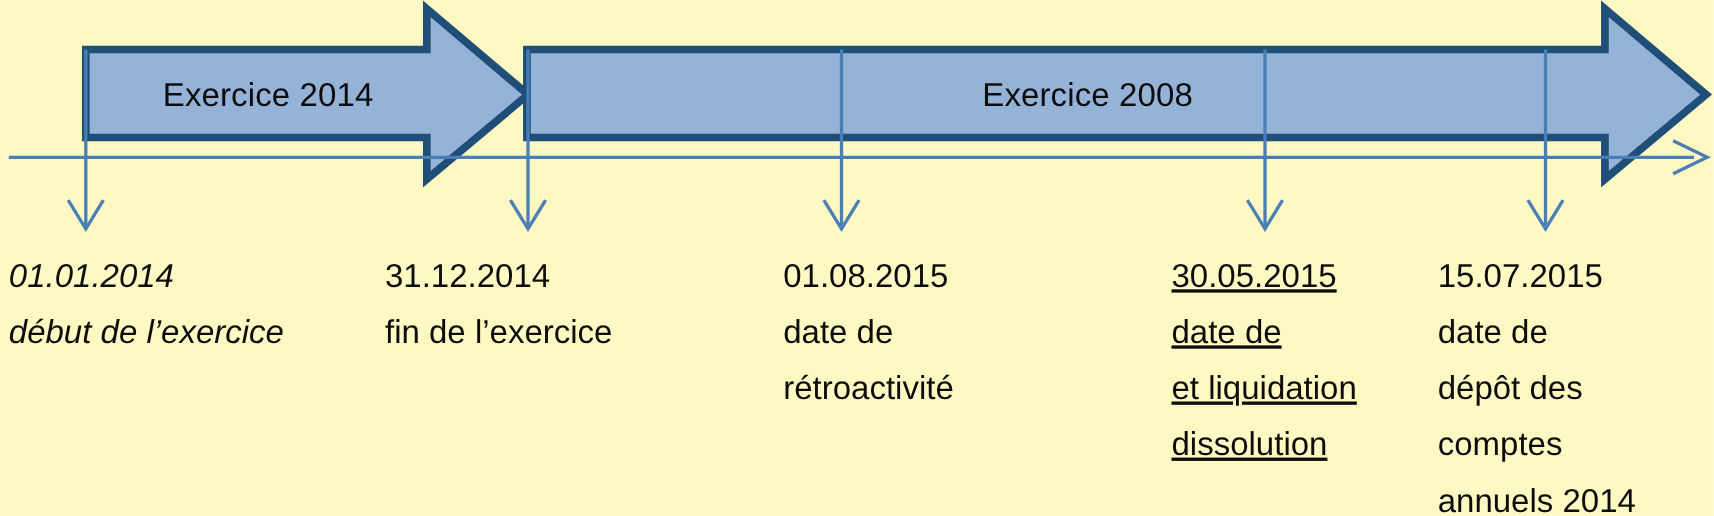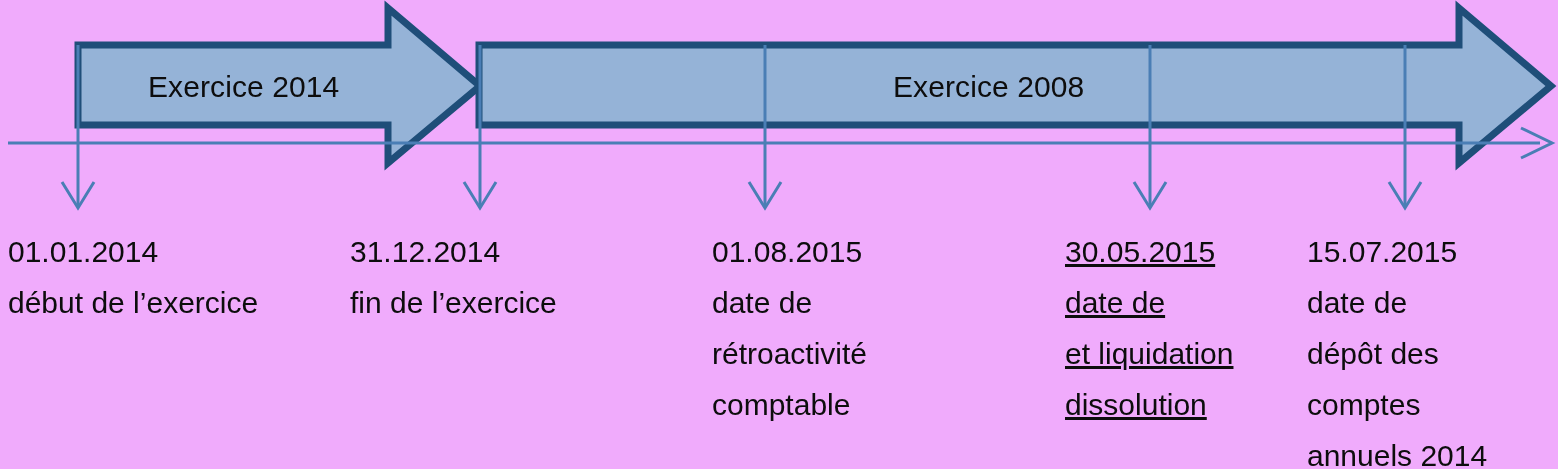--- a/index.html
+++ b/index.html
@@ -7,21 +7,21 @@
     padding: 0;
     background: #ffffff;
   }
   body {
     font-family: "Liberation Sans", "DejaVu Sans", sans-serif;
   }
   #stage {
     position: relative;
     width: 1558px;
     height: 469px;
-    background: #f0abfc;
+    background: #fef9c3;
     overflow: hidden;
   }
   #timeline-svg {
     position: absolute;
     left: 0;
     top: 0;
     width: 1558px;
     height: 469px;
   }
   .period-label {
@@ -88,35 +88,34 @@
       <g>
         <line x1="1405" y1="45" x2="1405" y2="205" stroke="#4A7EB5" stroke-width="3"></line>
         <polyline points="1389,182 1405,208 1421,182" fill="none" stroke="#4A7EB5" stroke-width="3"></polyline>
       </g>
     </g>
   </svg>
 
   <div class="period-label" id="period-label-0">Exercice 2014</div>
   <div class="period-label" id="period-label-1">Exercice 2008</div>
 
-  <div class="event-label" style="left:8px; top:226px;">
+  <div class="event-label" style="left:8px; top:226px;font-style:italic;">
     <span class="event-date">01.01.2014</span>
     <span class="event-desc-line">début de l’exercice</span>
   </div>
 
   <div class="event-label" style="left:350px; top:226px;">
     <span class="event-date">31.12.2014</span>
     <span class="event-desc-line">fin de l’exercice</span>
   </div>
 
   <div class="event-label" style="left:712px; top:226px;">
     <span class="event-date">01.08.2015</span>
     <span class="event-desc-line">date de</span>
     <span class="event-desc-line">rétroactivité</span>
-    <span class="event-desc-line">comptable</span>
   </div>
 
   <div class="event-label" style="left:1065px; top:226px;text-decoration:underline;">
     <span class="event-date">30.05.2015</span>
     <span class="event-desc-line">date de</span>
     <span class="event-desc-line">et liquidation</span>
     <span class="event-desc-line">dissolution</span>
   </div>
 
   <div class="event-label" style="left:1307px; top:226px;">

